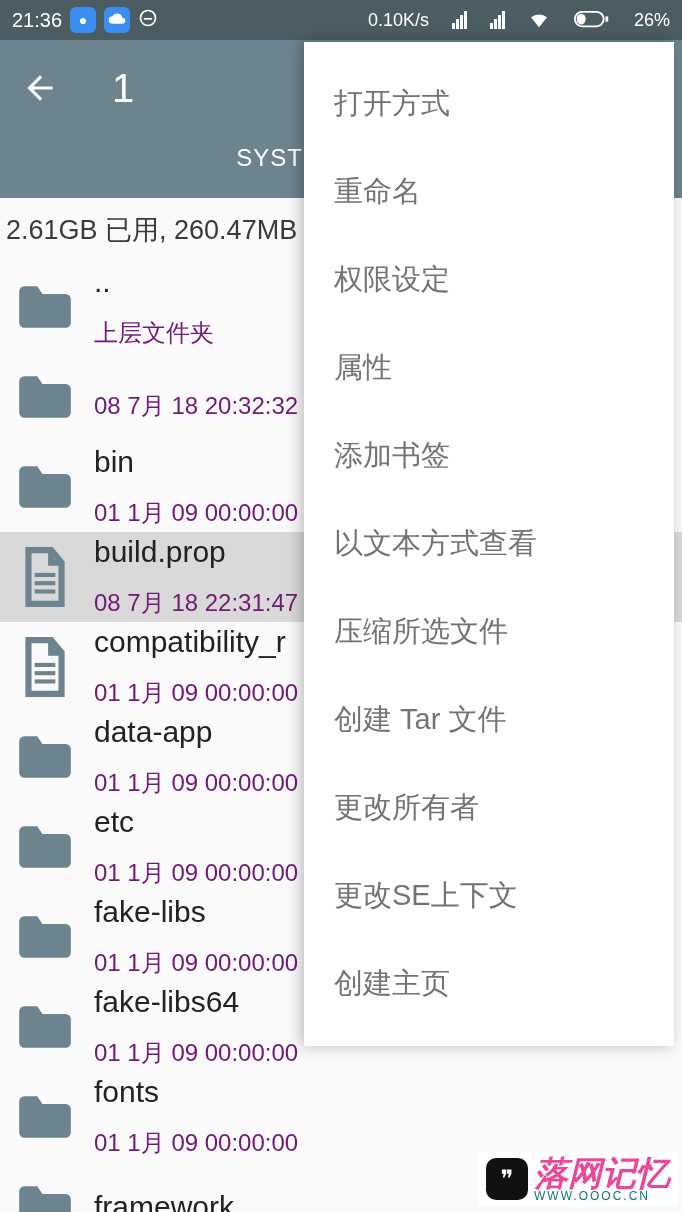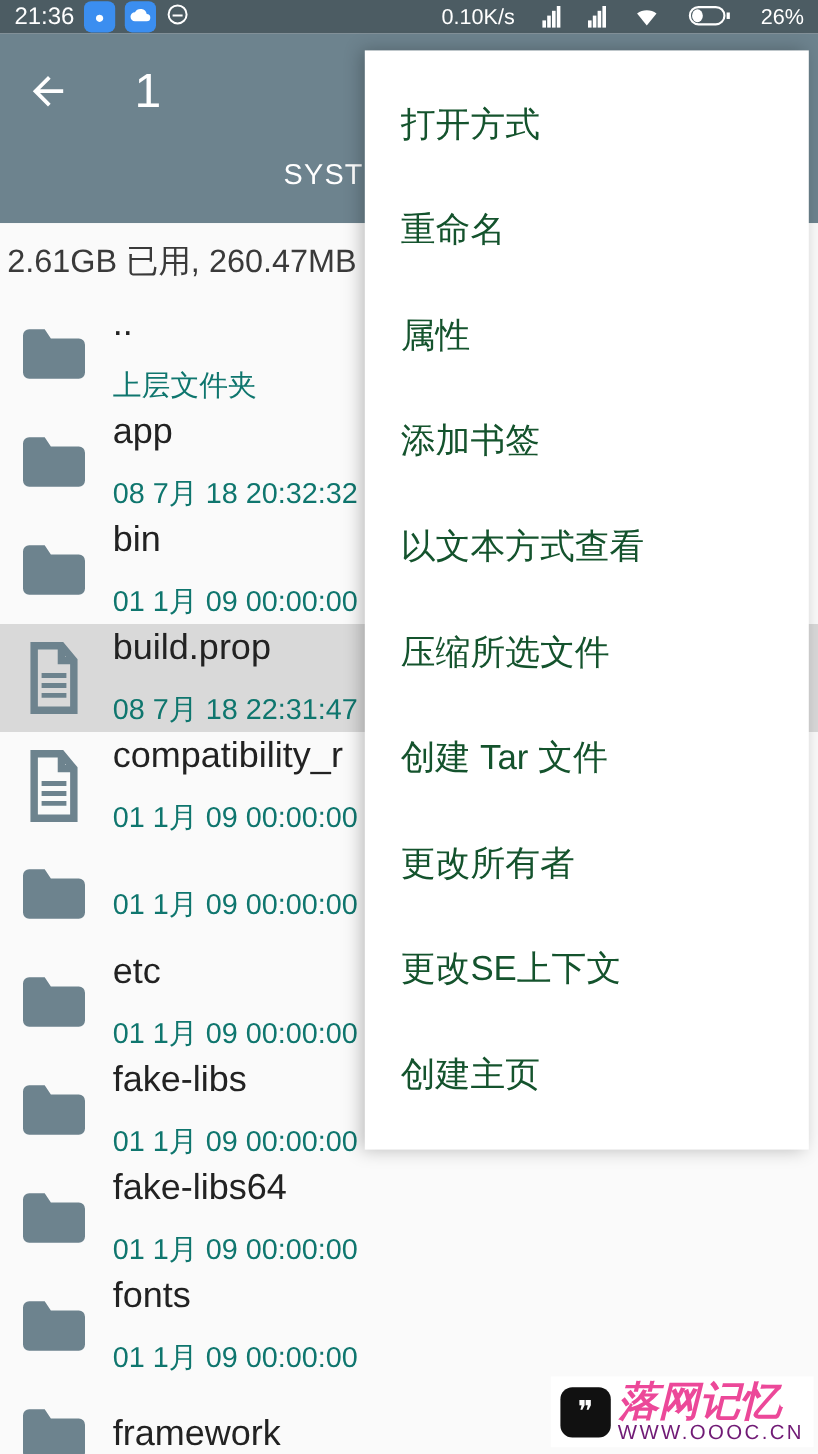--- a/index.html
+++ b/index.html
@@ -1,19 +1,19 @@
 <!DOCTYPE html>
 <html><head>
 <meta charset="utf-8">
 <style>
   * { margin: 0; padding: 0; box-sizing: border-box; font-family: -apple-system, "Helvetica Neue", Arial, sans-serif; }
   body { width: 682px; height: 1212px; background: #fafafa; position: relative; overflow: hidden; }
 
   
-  .status-bar { height: 28px; background: #4c5c63; color: #fff; display: flex; align-items: center; padding: 0 12px; font-size: 20px; }
+  .status-bar { height: 40px; background: #4c5c63; color: #fff; display: flex; align-items: center; padding: 0 12px; font-size: 20px; }
   .status-left { display: flex; align-items: center; gap: 8px; }
   .status-time { font-weight: 400; }
   .status-icon-pill { width: 26px; height: 26px; border-radius: 6px; display: flex; align-items: center; justify-content: center; }
   .status-icon-blue { background: #3b8ef0; color: #fff; font-size: 14px; }
   .status-icon-dark { color: #fff; font-size: 18px; }
   .status-right { margin-left: auto; display: flex; align-items: center; gap: 23px; font-size: 18px; }
   .signal-bars { display: inline-flex; align-items: flex-end; gap: 1px; height: 18px; }
   .signal-bars span { width: 3px; background: #fff; display: inline-block; }
   .wifi-icon, .battery-icon { display: flex; align-items: center; }
 
@@ -29,33 +29,33 @@
   
   .storage-line { padding: 14px 6px; font-size: 27px; color: #3a3a3a; background: #fafafa; }
 
   
   .file-list { background: #fafafa; }
   .row { display: flex; align-items: center; padding: 6px 0 6px 10px; height: 90px; }
   .row.selected { background: #d9d9d9; }
   .row-icon { width: 70px; height: 70px; flex: 0 0 70px; display: flex; align-items: center; justify-content: center; }
   .row-text { margin-left: 14px; overflow: hidden; }
   .row-name { font-size: 30px; color: #222; white-space: nowrap; }
-  .row-meta { font-size: 24px; color: #0f766e; white-space: nowrap; margin-top: 18px; }
+  .row-meta { font-size: 24px; color: #701a75; white-space: nowrap; margin-top: 18px; }
   .folder-svg { fill: #6d838e; }
   .file-svg-outline { stroke: #6d838e; fill: none; stroke-width: 3; }
 
   
   .context-menu { position: absolute; top: 42px; right: 8px; width: 370px; background: #fff; box-shadow: -3px 0 14px rgba(0,0,0,0.25); padding: 18px 0; }
-  .menu-item { padding: 24px 30px; font-size: 29px; color: #14532d; }
+  .menu-item { padding: 24px 30px; font-size: 29px; color: #737373; }
 
   
   .watermark { position: absolute; right: 4px; bottom: 6px; display: flex; align-items: center; gap: 6px; background: #fff; padding: 4px 8px; }
   .wm-bubble { width: 42px; height: 42px; border-radius: 10px; background: #111; color: #fff; display:flex; align-items:center; justify-content:center; font-size: 24px; }
   .wm-text { font-size: 34px; font-weight: 700; color: #ec4899; font-style: italic; line-height: 1; }
-  .wm-url { font-size: 17px; color: #701a75; letter-spacing: 2px; line-height: 1; }
+  .wm-url { font-size: 12px; color: #0f766e; letter-spacing: 2px; line-height: 1; }
 </style>
 </head>
 <body>
 
 <div class="status-bar">
   <div class="status-left">
     <span class="status-time">21:36</span>
     <span class="status-icon-pill status-icon-blue">●</span>
     <span class="status-icon-pill status-icon-blue">
       <svg width="18" height="14" viewBox="0 0 24 18">
@@ -133,21 +133,20 @@
         <div class="row-meta">上层文件夹</div>
       </div>
     </div>
     <div class="row">
       <div class="row-icon">
         <svg width="62" height="52" viewBox="0 0 24 20">
           <path class="folder-svg" d="M2 4a2 2 0 0 1 2-2h5l2 3h9a2 2 0 0 1 2 2v9a2 2 0 0 1-2 2H4a2 2 0 0 1-2-2V4z"></path>
         </svg>
       </div>
       <div class="row-text">
-        <div class="row-name">app</div>
         <div class="row-meta">08 7月 18 20:32:32</div>
       </div>
     </div>
     <div class="row">
       <div class="row-icon">
         <svg width="62" height="52" viewBox="0 0 24 20">
           <path class="folder-svg" d="M2 4a2 2 0 0 1 2-2h5l2 3h9a2 2 0 0 1 2 2v9a2 2 0 0 1-2 2H4a2 2 0 0 1-2-2V4z"></path>
         </svg>
       </div>
       <div class="row-text">
@@ -185,20 +184,21 @@
         <div class="row-meta">01 1月 09 00:00:00  1</div>
       </div>
     </div>
     <div class="row">
       <div class="row-icon">
         <svg width="62" height="52" viewBox="0 0 24 20">
           <path class="folder-svg" d="M2 4a2 2 0 0 1 2-2h5l2 3h9a2 2 0 0 1 2 2v9a2 2 0 0 1-2 2H4a2 2 0 0 1-2-2V4z"></path>
         </svg>
       </div>
       <div class="row-text">
+        <div class="row-name">data-app</div>
         <div class="row-meta">01 1月 09 00:00:00</div>
       </div>
     </div>
     <div class="row">
       <div class="row-icon">
         <svg width="62" height="52" viewBox="0 0 24 20">
           <path class="folder-svg" d="M2 4a2 2 0 0 1 2-2h5l2 3h9a2 2 0 0 1 2 2v9a2 2 0 0 1-2 2H4a2 2 0 0 1-2-2V4z"></path>
         </svg>
       </div>
       <div class="row-text">
@@ -247,20 +247,21 @@
       </div>
       <div class="row-text">
         <div class="row-name">framework</div>
       </div>
     </div>
   </div>
 
 <div class="context-menu" id="context-menu">
     <div class="menu-item">打开方式</div>
     <div class="menu-item">重命名</div>
+    <div class="menu-item">权限设定</div>
     <div class="menu-item">属性</div>
     <div class="menu-item">添加书签</div>
     <div class="menu-item">以文本方式查看</div>
     <div class="menu-item">压缩所选文件</div>
     <div class="menu-item">创建 Tar 文件</div>
     <div class="menu-item">更改所有者</div>
     <div class="menu-item">更改SE上下文</div>
     <div class="menu-item">创建主页</div>
   </div>
 

